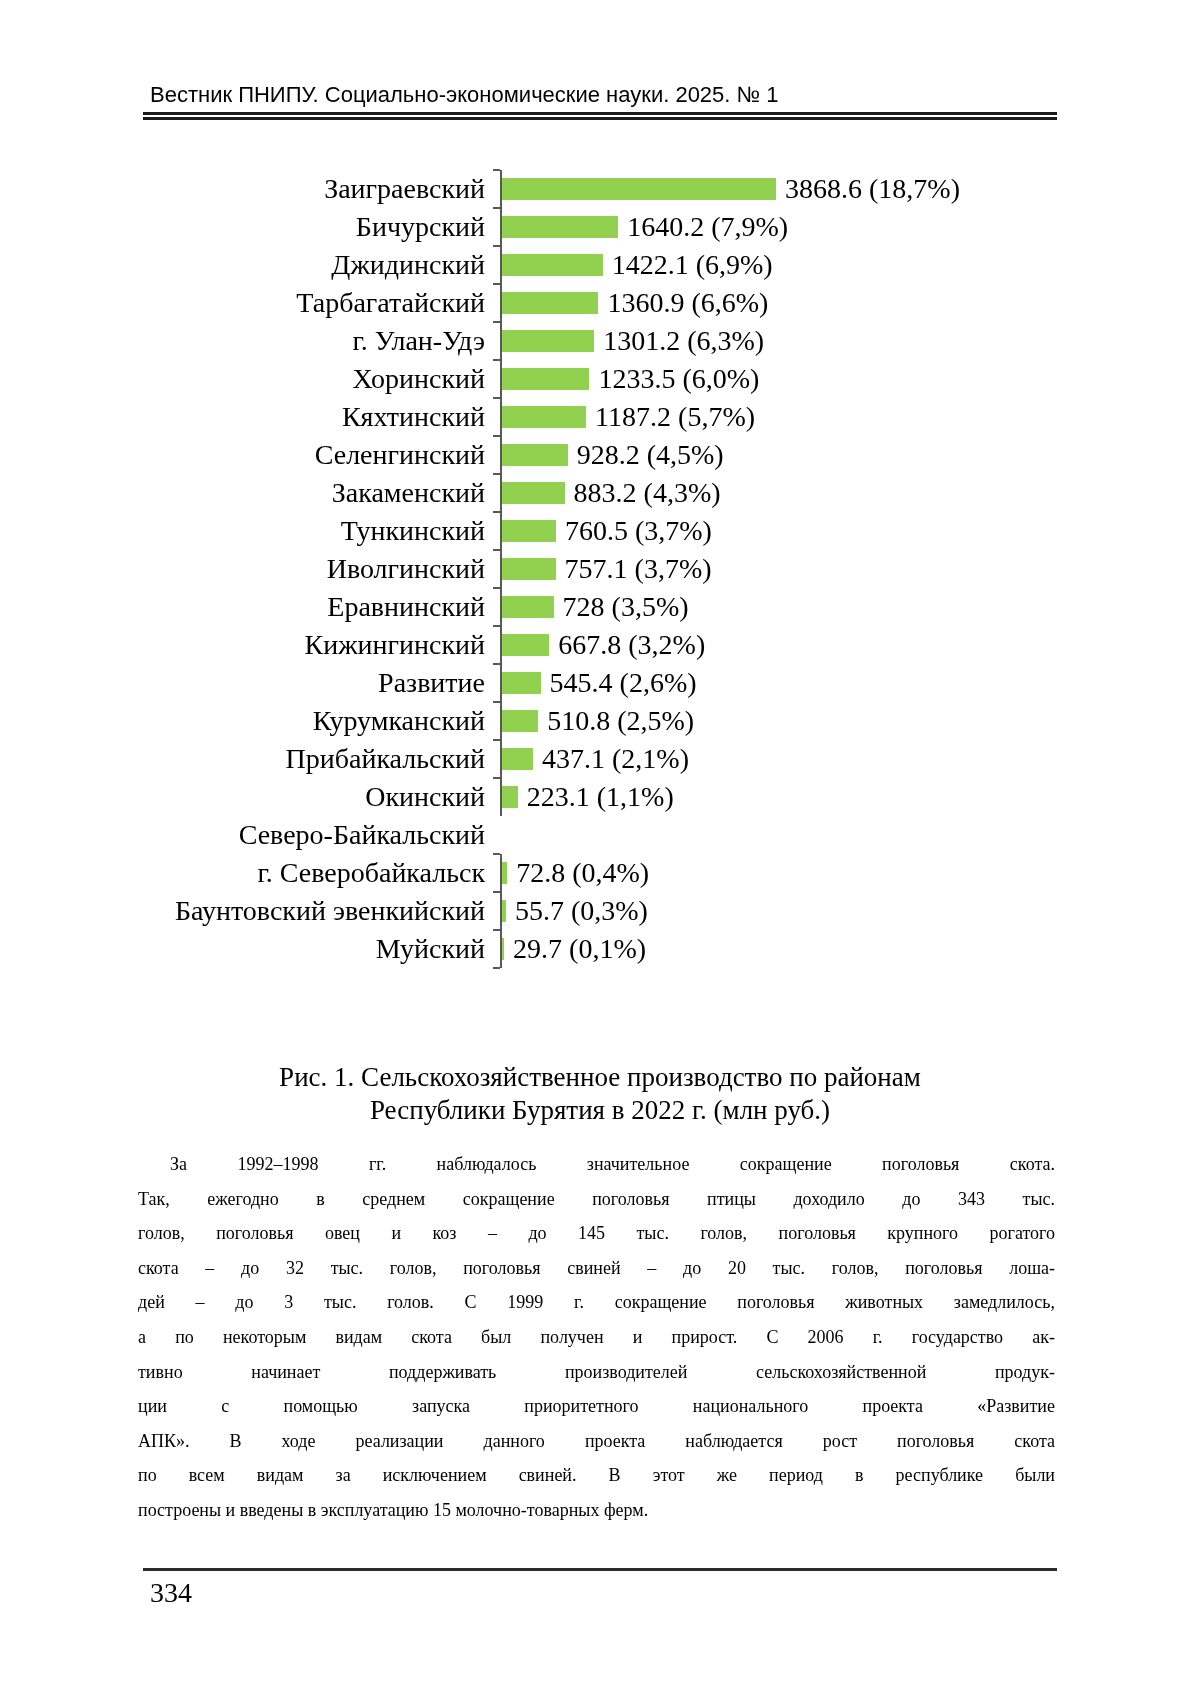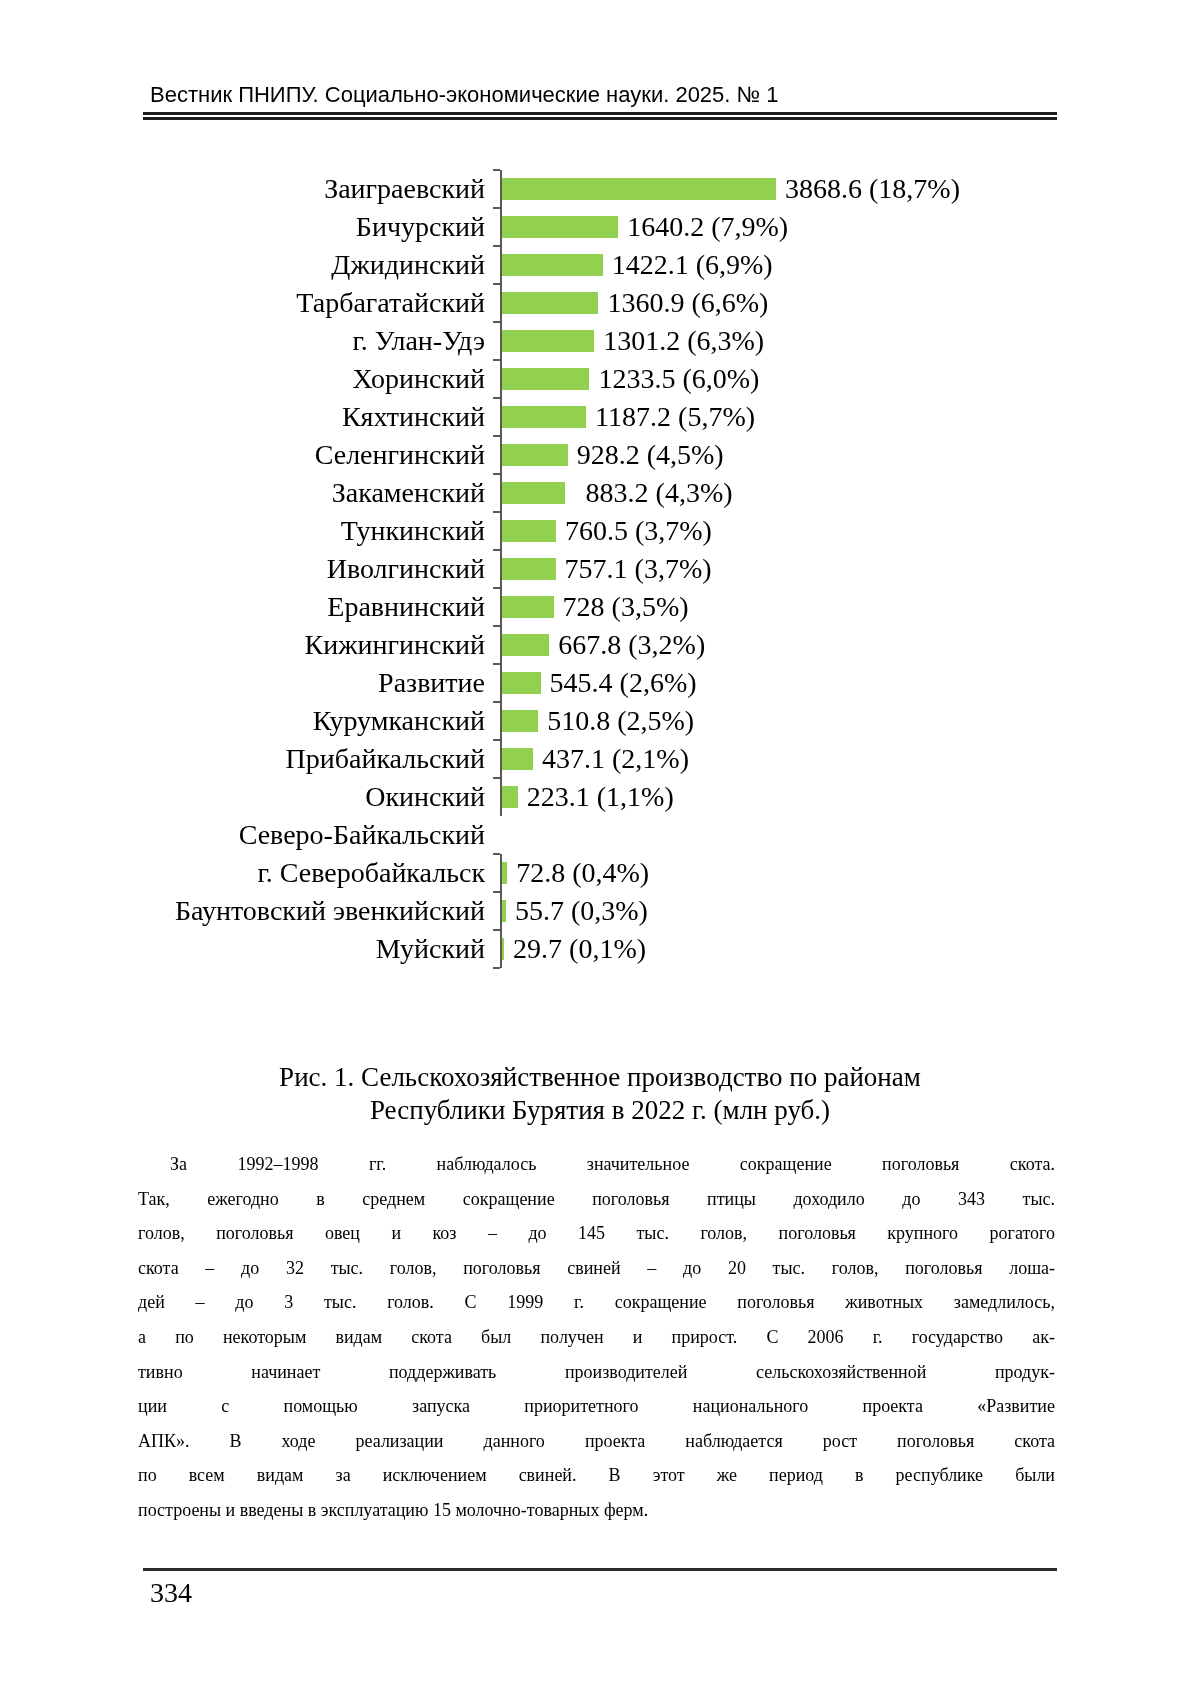--- a/index.html
+++ b/index.html
@@ -176,21 +176,21 @@
         <div class="chart-row">
           <div class="chart-cat">Селенгинский</div>
           <div class="bar-area" style="border-left-color: rgb(89, 89, 89);">
             <div class="tick" style="background: rgb(89, 89, 89);"></div>
             <div class="bar" style="width: 65.7px; background: rgb(146, 208, 80);"></div>
             <span class="val">928.2 (4,5%)</span>
           </div>
         </div>
         <div class="chart-row">
           <div class="chart-cat">Закаменский</div>
-          <div class="bar-area" style="border-left-color: rgb(89, 89, 89); gap: 12px;">
+          <div class="bar-area" style="border-left-color: rgb(89, 89, 89);">
             <div class="tick" style="background: rgb(89, 89, 89);"></div>
             <div class="bar" style="width: 62.6px; background: rgb(146, 208, 80);"></div>
             <span class="val">883.2 (4,3%)</span>
           </div>
         </div>
         <div class="chart-row">
           <div class="chart-cat">Тункинский</div>
           <div class="bar-area" style="border-left-color: rgb(89, 89, 89);">
             <div class="tick" style="background: rgb(89, 89, 89);"></div>
             <div class="bar" style="width: 53.9px; background: rgb(146, 208, 80);"></div>

